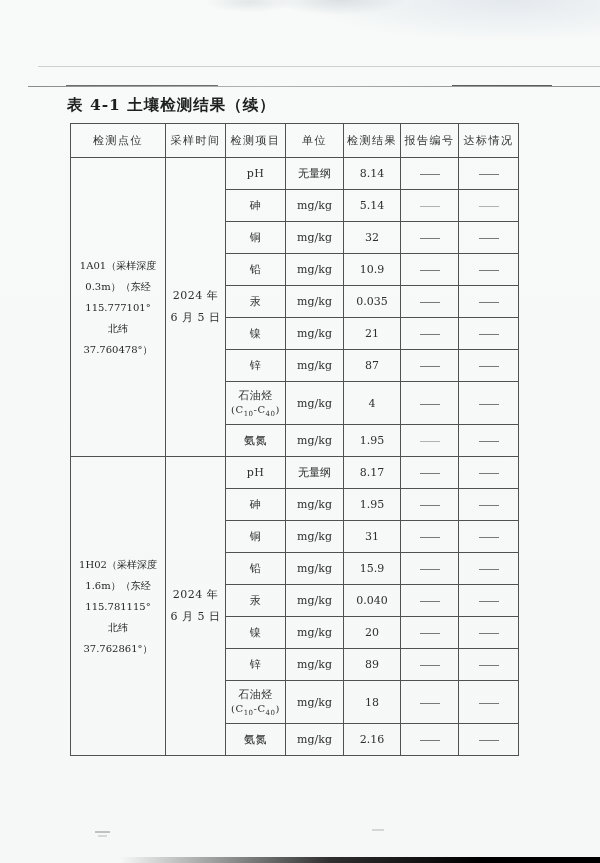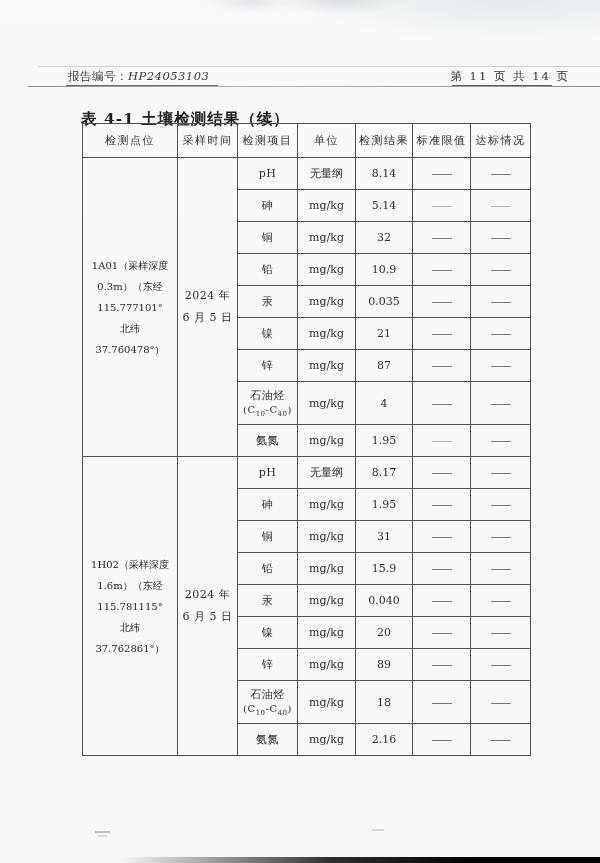--- a/index.html
+++ b/index.html
@@ -21,24 +21,24 @@
   .rule-main{position:absolute;top:86px;left:28px;width:572px;height:1px;
     background:linear-gradient(to right,#8a8a8a,#b3b3b3 40%,#9c9c9c 72%,#8d8d8d);}
   .useg-left{position:absolute;top:85px;left:66px;width:152px;height:1px;background:#6d6d6d;}
   .useg-right{position:absolute;top:85px;left:452px;width:100px;height:1px;background:#5d5d5d;}
 
   .hdr{position:absolute;top:69px;left:68px;right:30px;display:flex;
     justify-content:space-between;font-size:11.5px;letter-spacing:.5px;color:#3a3a3a;}
   .hdr .report-number{font-style:italic;}
   .hdr .page-info{letter-spacing:2px;color:#333;}
 
-  .title{position:absolute;top:95px;left:67px;margin:14px;font-size:15.5px;
+  .title{position:absolute;top:95px;left:67px;margin:0;font-size:15.5px;
     font-weight:bold;letter-spacing:1px;color:#1f1f1f;}
 
-  table.results{position:absolute;top:123px;left:82px;width:448px;
+  table.results{position:absolute;top:123px;left:70px;width:448px;
     border-collapse:collapse;table-layout:fixed;text-align:center;
     font-size:11px;color:#2e2e2e;}
   .results th,.results td{border:1px solid #515151;padding:0 2px;vertical-align:middle;}
   .results thead tr{height:34px;}
   .results th{font-weight:normal;letter-spacing:1.5px;color:#333;}
   .results tbody tr{height:32px;}
   .results tbody tr.tall{height:43px;}
   td.point-cell{font-size:10px;line-height:21px;padding:0 4px;color:#262626;}
   td.time-cell{line-height:22px;letter-spacing:.5px;}
   td.item-cell{letter-spacing:.5px;}
@@ -59,45 +59,41 @@
 </head>
 <body>
 
 <div class="page">
 
   <div class="rule-faint"></div>
   <div class="rule-main"></div>
   <div class="useg-left"></div>
   <div class="useg-right"></div>
 
-  <div class="hdr">
-    <span><span>报告编号：</span><span class="report-number">HP24053103</span></span>
-    <span class="page-info">第 11 页 共 14 页</span>
-  </div>
 
   <h1 class="title">表 4-1 土壤检测结果（续）</h1>
 
   <table class="results" id="results-table">
     <colgroup id="results-colgroup">
         <col style="width: 95px;">
         <col style="width: 60px;">
         <col style="width: 60px;">
         <col style="width: 58px;">
         <col style="width: 57px;">
         <col style="width: 58px;">
         <col style="width: 60px;">
       </colgroup>
     <thead id="results-thead">
         <tr>
           <th>检测点位</th>
           <th>采样时间</th>
           <th>检测项目</th>
           <th>单位</th>
           <th>检测结果</th>
-          <th>标准限值</th>
+          <th>报告编号</th>
           <th>达标情况</th>
         </tr>
       </thead>
     <tbody id="results-tbody">
         <tr>
           <td rowspan="9" class="point-cell">1A01（采样深度<br>0.3m）（东经<br>115.777101°<br>北纬 37.760478°）</td>
           <td rowspan="9" class="time-cell">2024 年<br>6 月 5 日</td>
           <td class="item-cell">pH</td>
           <td class="unit-cell">无量纲</td>
           <td class="result-cell">8.14</td>

